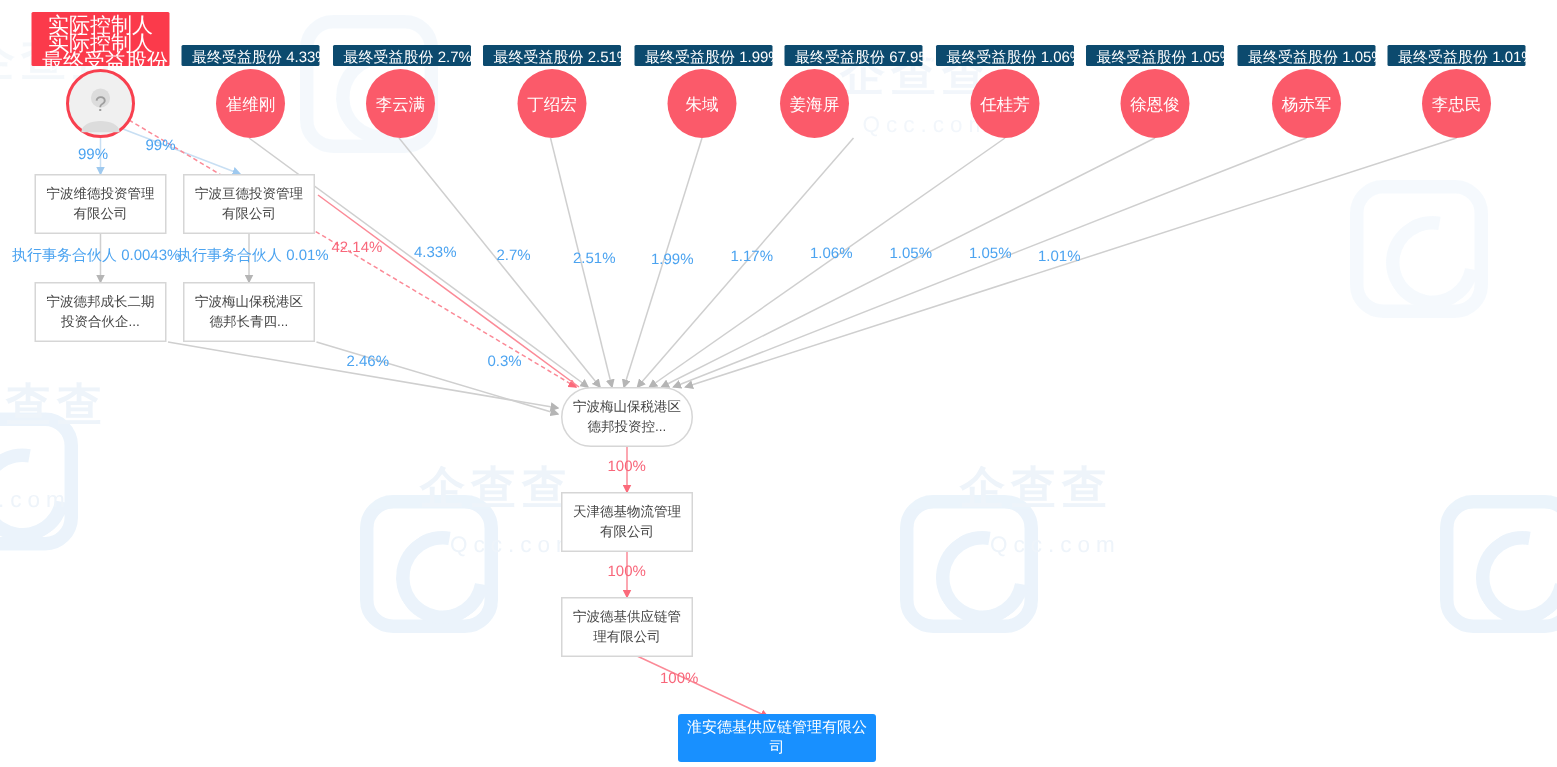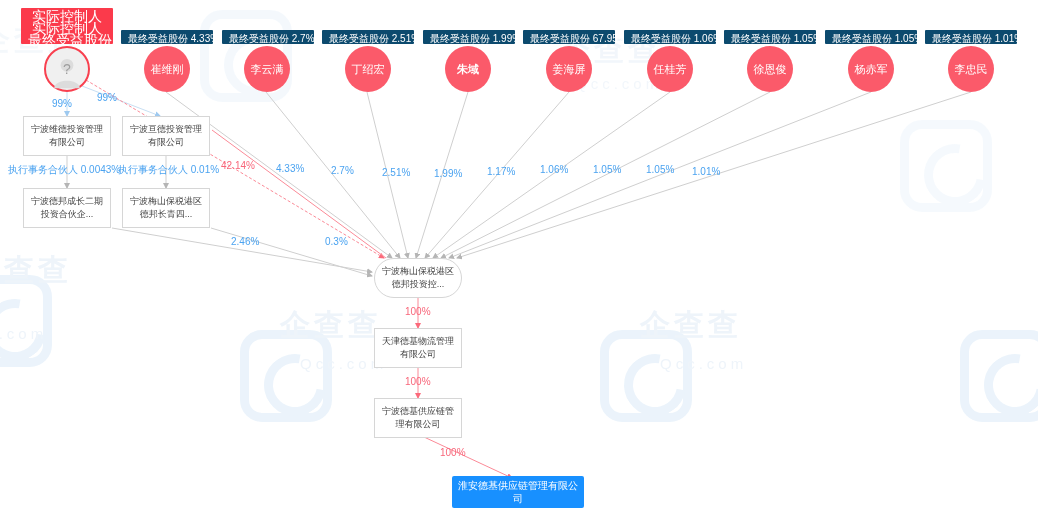--- a/index.html
+++ b/index.html
@@ -182,24 +182,24 @@
   </div>
   <div class="node person" style="left:144px;top:46px;">
       <span>崔维刚</span>
     </div>
   <div class="node person" style="left:244px;top:46px;">
       <span>李云满</span>
     </div>
   <div class="node person" style="left:345px;top:46px;">
       <span>丁绍宏</span>
     </div>
-  <div class="node person" style="left:445px;top:46px;font-weight:bold;">
+  <div class="node person" style="left:445px;top:46px;">
       <span>朱域</span>
     </div>
-  <div class="node person" style="left:546px;top:46px;font-family:Liberation Serif, serif;">
+  <div class="node person" style="left:520px;top:46px;font-family:Liberation Serif, serif;">
       <span>姜海屏</span>
     </div>
   <div class="node person" style="left:647px;top:46px;">
       <span>任桂芳</span>
     </div>
   <div class="node person" style="left:747px;top:46px;">
       <span>徐恩俊</span>
     </div>
   <div class="node person" style="left:848px;top:46px;">
       <span>杨赤军</span>

